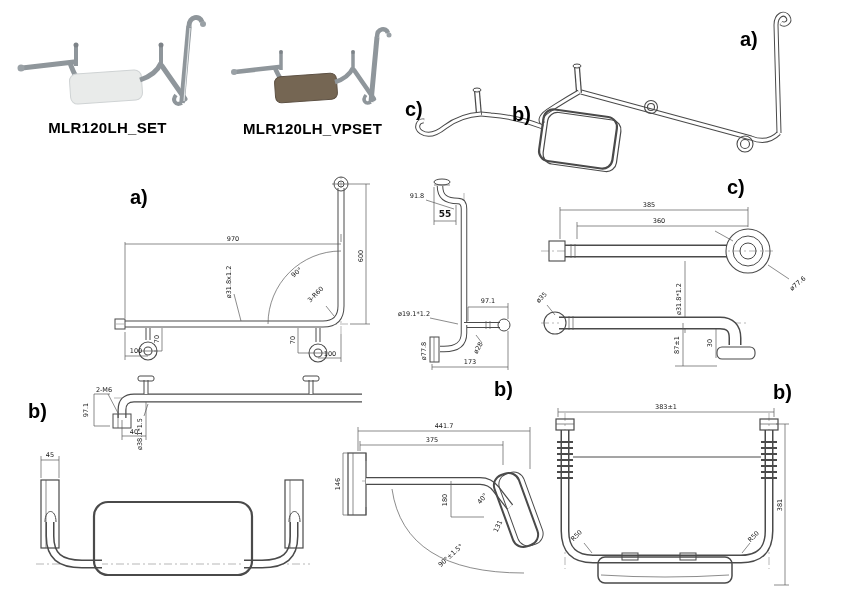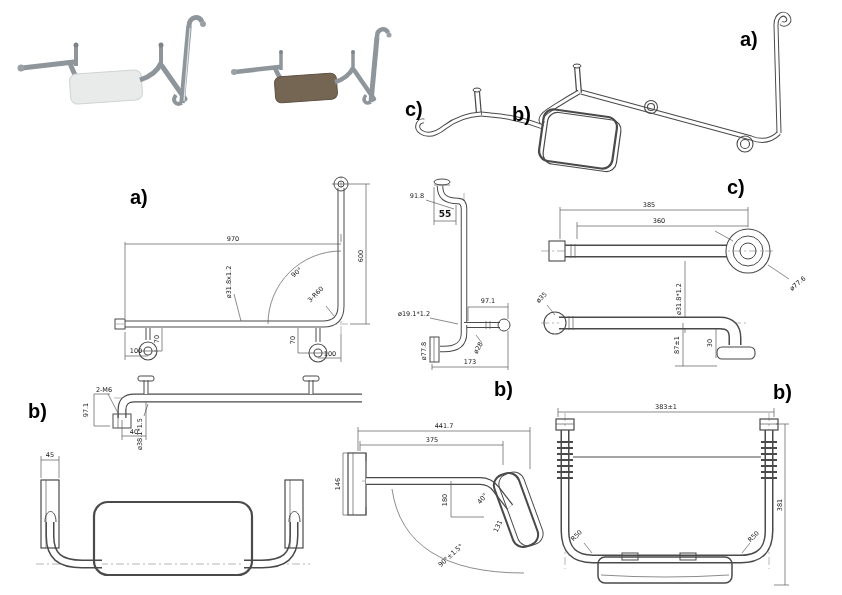--- a/index.html
+++ b/index.html
@@ -33,37 +33,39 @@
     <path d="M128,74 C140,70 146,64 149,57" stroke="#8f969b" stroke-width="5" fill="none"></path>
     <path d="M149,40 L149,60" stroke="#8f969b" stroke-width="4" fill="none"></path>
     <circle cx="149" cy="39" r="2.5" fill="#7d8388"></circle>
     <path d="M150,60 L173,93" stroke="#8f969b" stroke-width="5" fill="none" stroke-linecap="round"></path>
     <path d="M170,97 L177,20" stroke="#8f969b" stroke-width="5.5" fill="none"></path>
     <path d="M177,20 C177,10 188,9 190,16" stroke="#8f969b" stroke-width="5" fill="none"></path>
     <circle cx="191" cy="18" r="3" fill="#9aa1a6"></circle>
     <path d="M170,97 C163,100 160,94 164,89" stroke="#8f969b" stroke-width="4" fill="none"></path>
     <path d="M172,95 L178,22" stroke="#dfe3e5" stroke-width="1.2" fill="none"></path>
   </svg>
+  <div class="prodlabel" style="left:25px;top:119px;width:165px">MLR120LH_SET</div>
 
   <svg class="abs" style="left:227px;top:20px" width="170" height="100" viewBox="0 0 170 100">
     <path d="M8,52 L52,47" stroke="#8f969b" stroke-width="4.5" fill="none" stroke-linecap="round"></path>
     <circle cx="7" cy="52" r="3" fill="#9aa1a6"></circle>
     <path d="M54,33 L54,50" stroke="#8f969b" stroke-width="3.5" fill="none"></path>
     <circle cx="54" cy="32" r="2" fill="#7d8388"></circle>
     <path d="M48,48 C52,57 54,60 59,64" stroke="#8f969b" stroke-width="4.5" fill="none"></path>
     <rect x="48" y="55" width="62" height="26" rx="6" transform="rotate(-4 79 68)" stroke="#5d5144" stroke-width="1" fill="#756653"></rect>
     <path d="M108,62 C118,59 123,54 126,48" stroke="#8f969b" stroke-width="4.5" fill="none"></path>
     <path d="M126,33 L126,50" stroke="#8f969b" stroke-width="3.5" fill="none"></path>
     <circle cx="126" cy="32" r="2" fill="#7d8388"></circle>
     <path d="M127,50 L147,79" stroke="#8f969b" stroke-width="4.5" fill="none" stroke-linecap="round"></path>
     <path d="M144,82 L150,17" stroke="#8f969b" stroke-width="5" fill="none"></path>
     <path d="M150,17 C150,8 159,7 161,13" stroke="#8f969b" stroke-width="4.5" fill="none"></path>
     <circle cx="162" cy="15" r="2.5" fill="#9aa1a6"></circle>
     <path d="M144,82 C138,85 135,80 139,75" stroke="#8f969b" stroke-width="3.5" fill="none"></path>
   </svg>
+  <div class="prodlabel" style="left:225px;top:120px;width:175px">MLR120LH_VPSET</div>
 
   <svg class="abs" style="left:393px;top:3px" width="447" height="172" viewBox="0 0 447 172">
     <path class="o" stroke-width="5" d="M386,130 C378,138 368,139 358,135 L188,89"></path>
     <path class="w" stroke-width="3" d="M386,130 C378,138 368,139 358,135 L188,89"></path>
     <path class="o" stroke-width="5" d="M386,130 L383,22 C383,12 391,8 395,14 C398,19 392,23 388,20"></path>
     <path class="w" stroke-width="3" d="M386,130 L383,22 C383,12 391,8 395,14 C398,19 392,23 388,20"></path>
     <circle cx="352" cy="141" r="8" class="o" stroke-width="1.1" fill="#fff"></circle>
     <circle cx="352" cy="141" r="4.5" class="o" stroke-width="1.1"></circle>
     <circle cx="258" cy="104" r="6.5" class="o" stroke-width="1.1" fill="#fff"></circle>
     <circle cx="258" cy="104" r="3.5" class="o" stroke-width="1.1"></circle>

